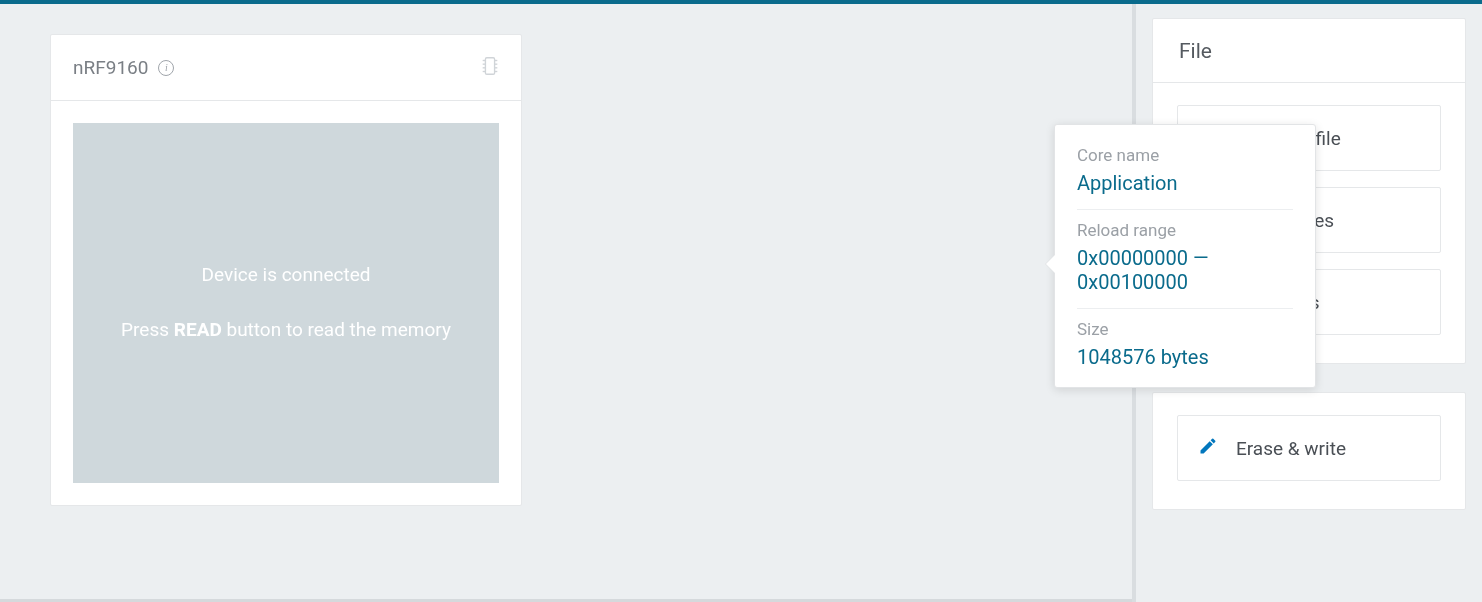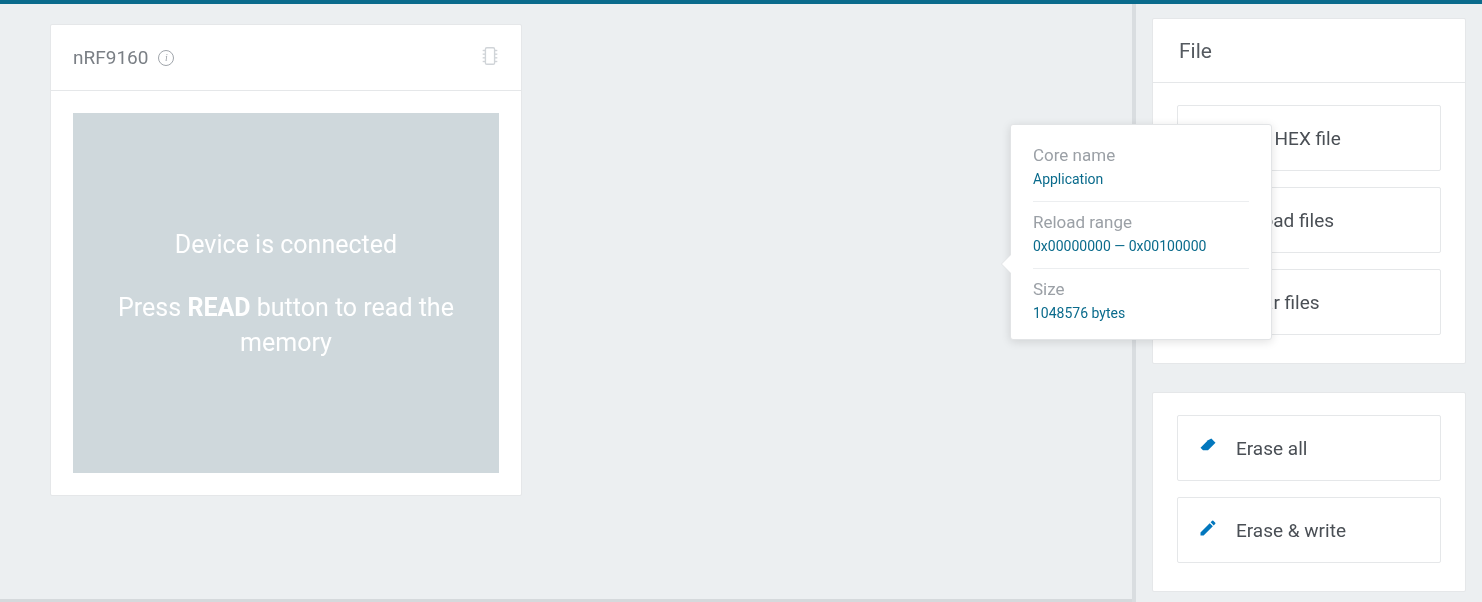--- a/index.html
+++ b/index.html
@@ -10,21 +10,21 @@
     color: #4a4a4a;
   }
   .top-bar { height: 4px; background: #0a6b8c; }
   .app {
     display: flex;
     height: 598px;
   }
   .main-area {
     width: 1132px;
     background: #eceff1;
-    padding: 20px 30px 30px 50px;
+    padding: 30px 30px 30px 50px;
     display: flex;
     gap: 58px;
     position: relative;
     border-bottom: 3px solid #d5d9dc;
   }
   .card {
     background: #fff;
     border: 1px solid #e5e7e9;
     width: 472px;
     height: 472px;
@@ -72,21 +72,21 @@
     height: 100%;
     background: #cfd8dc;
     position: relative;
     display: flex;
     flex-direction: column;
     align-items: center;
     justify-content: center;
   }
   .mem-text {
     color: #fff;
-    font-size: 25px;
+    font-size: 19px;
     text-align: center;
     line-height: 1.4;
   }
   .mem-text .line1 { margin-bottom: 28px; }
   .mem-text .bold { font-weight: 700; }
   .file-memory-box {
     width: 100%;
     height: 100%;
     background: #cfd8dc;
     position: relative;
@@ -102,21 +102,21 @@
     position: absolute;
     left: 0; right: 0;
     top: 91%;
     height: 8%;
     background: #f39c12;
   }
 
   
   .popover {
     position: absolute;
-    left: 1010px;
+    left: 1054px;
     top: 120px;
     width: 262px;
     background: #fff;
     border: 1px solid #e2e4e6;
     border-radius: 3px;
     box-shadow: 0 2px 10px rgba(0,0,0,0.12);
     padding: 20px 22px 18px;
     z-index: 50;
   }
   .popover::before {
@@ -127,21 +127,21 @@
     width: 0; height: 0;
     border-top: 9px solid transparent;
     border-bottom: 9px solid transparent;
     border-right: 9px solid #fff;
     filter: drop-shadow(-1px 0 0 #e2e4e6);
   }
   .pop-row { padding: 10px 0 14px; border-bottom: 1px solid #eceef0; }
   .pop-row:first-child { padding-top: 0; }
   .pop-row:last-child { border-bottom: none; padding-bottom: 0; }
   .pop-label { font-size: 17px; color: #9ba0a6; margin-bottom: 6px; }
-  .pop-value { font-size: 14px; color: #0a6b8c; }
+  .pop-value { font-size: 20px; color: #0a6b8c; }
 
   
   .sidebar {
     width: 350px;
     background: #eceff1;
     border-left: 4px solid #d9dde0;
     padding: 14px 16px 0 16px;
     overflow: hidden;
   }
   .side-card {
@@ -273,28 +273,20 @@
           <span>Clear files</span>
         </div>
       </div>
     </div>
 
     <div class="side-card">
       <div class="side-body">
         <div class="side-btn">
           <span>
             <svg class="btn-icon" viewBox="0 0 24 24" fill="currentColor">
-                <path d="M16 3l5 5-9 9H6l-3-3 9-9 4-2z"></path>
-              </svg>
-          </span>
-          <span>Erase all</span>
-        </div>
-        <div class="side-btn">
-          <span>
-            <svg class="btn-icon" viewBox="0 0 24 24" fill="currentColor">
                 <path d="M3 17.25V21h3.75L17.81 9.94l-3.75-3.75L3 17.25zM20.71 7.04a1 1 0 0 0 0-1.41l-2.34-2.34a1 1 0 0 0-1.41 0l-1.83 1.83 3.75 3.75 1.83-1.83z"></path>
               </svg>
           </span>
           <span>Erase &amp; write</span>
         </div>
       </div>
     </div>
 
   </div>
 

